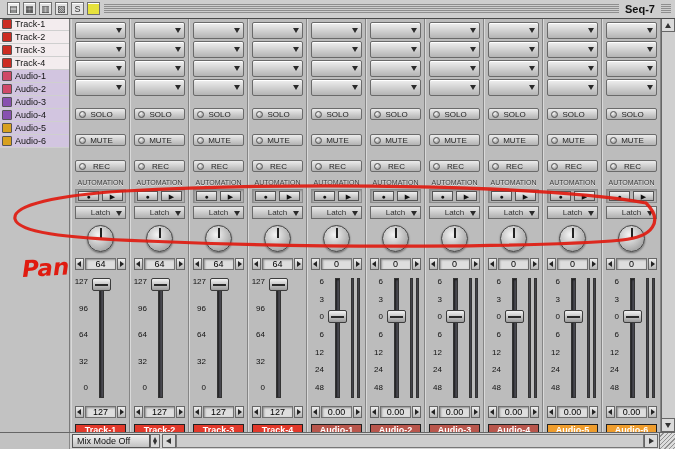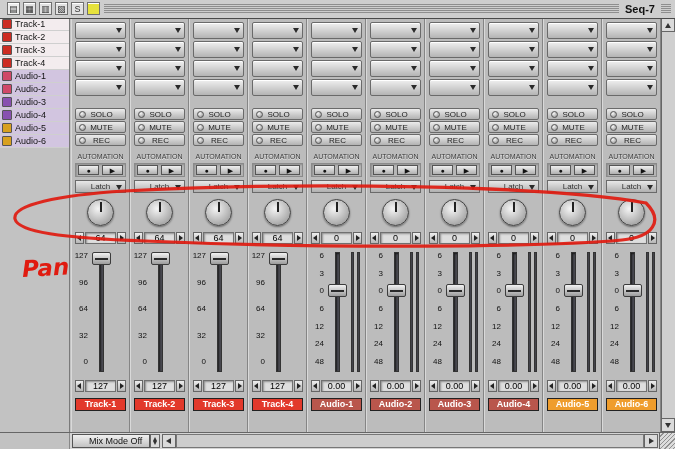--- a/index.html
+++ b/index.html
@@ -28,21 +28,21 @@
 
   
   .mixer{position:absolute;left:71px;top:18px;width:590px;bottom:17px;background:#ffffff;
     display:flex;overflow:hidden;}
   .strip{flex:0 0 59px;width:59px;box-sizing:border-box;position:relative;
     border-left:1px solid #d9d9d9;border-right:1px solid #858585;padding:2px 3px 0;background:#bcbcbc;}
   .popup{height:15px;margin-top:2px;background:linear-gradient(#f0f0f0,#b4b4b4);
     border:1px solid #6a6a6a;border-radius:2px;position:relative;box-shadow:inset 0 1px 0 #fff;}
   .dtri{position:absolute;right:3px;top:5px;width:0;height:0;
     border-left:3px solid transparent;border-right:3px solid transparent;border-top:5px solid #2a2a2a;}
-  .smr{height:12px;margin-top:1px;display:flex;align-items:center;
+  .smr{height:12px;margin-top:14px;display:flex;align-items:center;
     background:linear-gradient(#ececec,#b2b2b2);border:1px solid #6a6a6a;border-radius:2px;
     font-size:8px;color:#222;box-sizing:border-box;}
   .gap-top{margin-top:12px;}
   .led{width:7px;height:7px;border-radius:50%;margin-left:3px;flex:0 0 auto;
     background:radial-gradient(circle at 35% 30%,#f6f6f6,#8c8c8c);border:1px solid #555;box-sizing:border-box;}
   .smr .lab{flex:1;text-align:center;padding-right:8px;}
   .auto-label{margin-top:7px;height:8px;font-size:7px;text-align:center;color:#3a3a3a;
     text-shadow:0 1px 0 #e6e6e6;}
   .auto-row{margin-top:2px;height:14px;display:flex;justify-content:center;align-items:center;gap:3px;
     background:#b6b6b6;border:1px solid #8a8a8a;box-shadow:inset 1px 1px 2px #8f8f8f;box-sizing:border-box;}
@@ -83,21 +83,21 @@
   .sc-btn{position:absolute;width:14px;height:14px;background:#dadada;border:1px solid #666;box-sizing:border-box;}
   .sc-up{top:0;left:-1px;}  .sc-down{bottom:0;left:-1px;}
   .sc-up::after{content:"";position:absolute;left:3px;top:4px;border-left:3px solid transparent;border-right:3px solid transparent;border-bottom:5px solid #333;}
   .sc-down::after{content:"";position:absolute;left:3px;top:4px;border-left:3px solid transparent;border-right:3px solid transparent;border-top:5px solid #333;}
   .sc-l::after{content:"";position:absolute;left:3px;top:3px;border-top:3px solid transparent;border-bottom:3px solid transparent;border-right:5px solid #333;}
   .sc-r::after{content:"";position:absolute;left:4px;top:3px;border-top:3px solid transparent;border-bottom:3px solid transparent;border-left:5px solid #333;}
   .bottombar{position:absolute;left:0;right:0;bottom:0;height:17px;background:#d4d4d4;border-top:1px solid #666;box-sizing:border-box;}
   .bb-left{position:absolute;left:0;top:0;width:70px;height:16px;background:#c2c2c2;border-right:1px solid #888;box-sizing:border-box;}
   .mix-mode{position:absolute;left:72px;top:1px;width:78px;height:14px;
     background:linear-gradient(#f0f0f0,#c2c2c2);border:1px solid #555;font-size:9px;line-height:12px;
-    padding-left:16px;box-sizing:border-box;color:#111;}
+    padding-left:4px;box-sizing:border-box;color:#111;}
   .mix-stepper{position:absolute;left:150px;top:1px;width:10px;height:14px;background:#dadada;border:1px solid #666;box-sizing:border-box;}
   .mix-stepper::before{content:"";position:absolute;left:2px;top:2px;border-left:2.5px solid transparent;border-right:2.5px solid transparent;border-bottom:4px solid #333;}
   .mix-stepper::after{content:"";position:absolute;left:2px;bottom:2px;border-left:2.5px solid transparent;border-right:2.5px solid transparent;border-top:4px solid #333;}
   .h-left{left:162px;top:1px;}
   .h-track{position:absolute;left:176px;right:31px;top:1px;height:14px;background:#cdcdcd;border:1px solid #777;box-sizing:border-box;}
   .h-right{right:17px;top:1px;}
   .grip{position:absolute;right:0;top:0;width:16px;height:16px;border-left:1px solid #666;box-sizing:border-box;
     background:repeating-linear-gradient(135deg,#dcdcdc 0,#dcdcdc 2px,#909090 2px,#909090 3px);}
 
   

